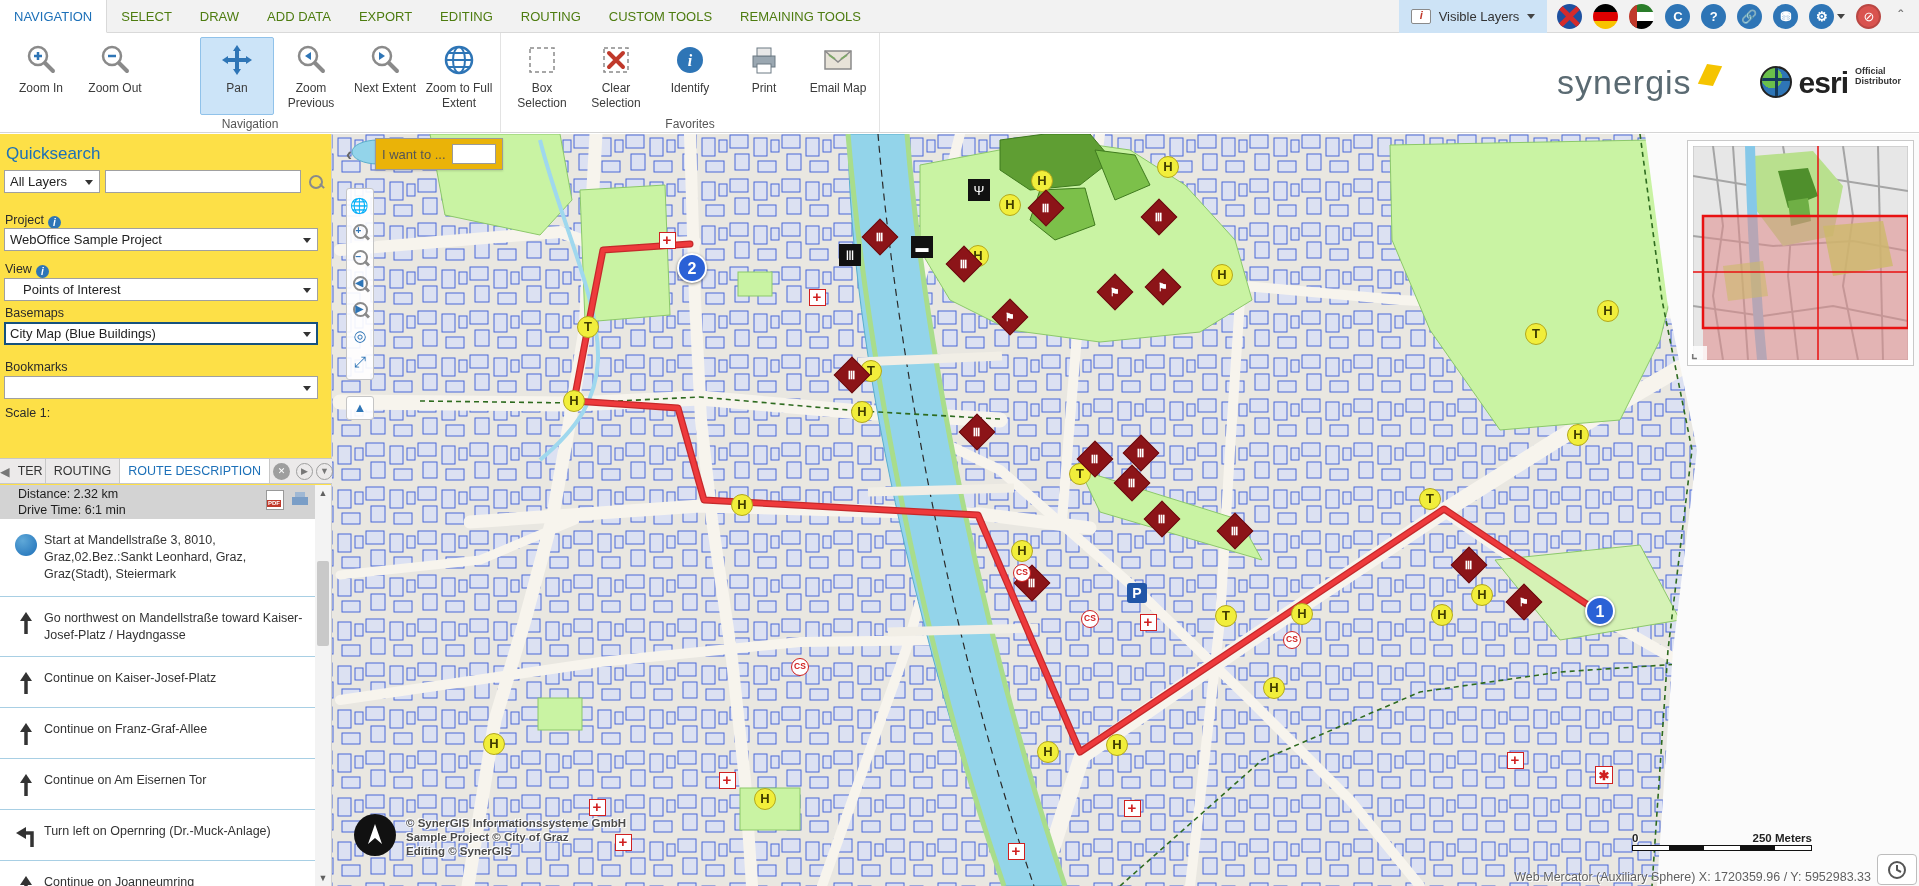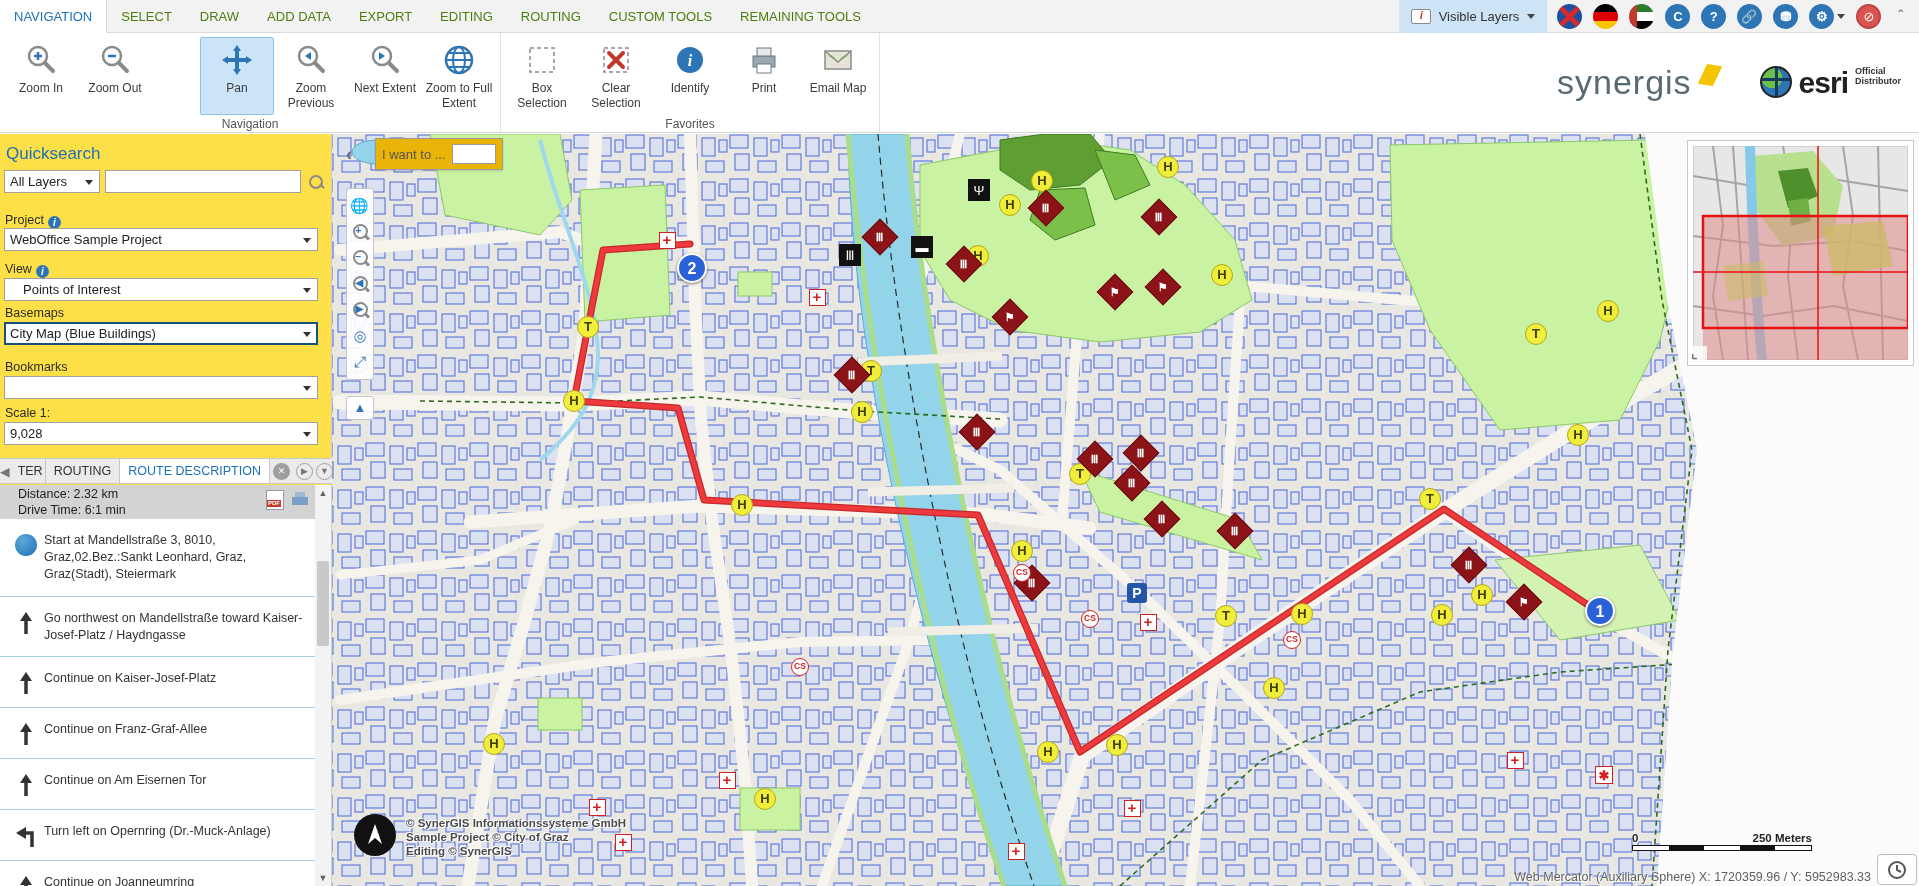--- a/index.html
+++ b/index.html
@@ -320,21 +320,20 @@
     <div class="fld-label" style="position:absolute;left:5px;top:128px"><span>View</span><span class="info-dot">i</span></div>
     <div class="sel" style="position:absolute;left:4px;top:144px;width:314px;padding-left:18px"><span>Points of Interest</span></div>
 
     <div class="fld-label" style="position:absolute;left:5px;top:172px">Basemaps</div>
     <div class="sel focused" style="position:absolute;left:4px;top:188px;width:314px"><span>City Map (Blue Buildings)</span></div>
 
     <div class="fld-label" style="position:absolute;left:5px;top:226px">Bookmarks</div>
     <div class="sel" style="position:absolute;left:4px;top:242px;width:314px"><span></span></div>
 
     <div class="fld-label" style="position:absolute;left:5px;top:272px">Scale 1:</div>
-    <div class="sel" style="position:absolute;left:4px;top:288px;width:314px"><span>9,028</span></div>
 
     <div id="tabbar">
       <span class="tab-arrow">◀</span>
       <span id="tab-slot" style="display:flex">
           <span class="tab first">TER</span>
           <span class="tab">ROUTING</span>
           <span class="tab active">ROUTE DESCRIPTION</span>
         </span>
       <span class="tab-ico tab-close">✕</span>
       <span class="tab-ico tab-next">▶</span>

